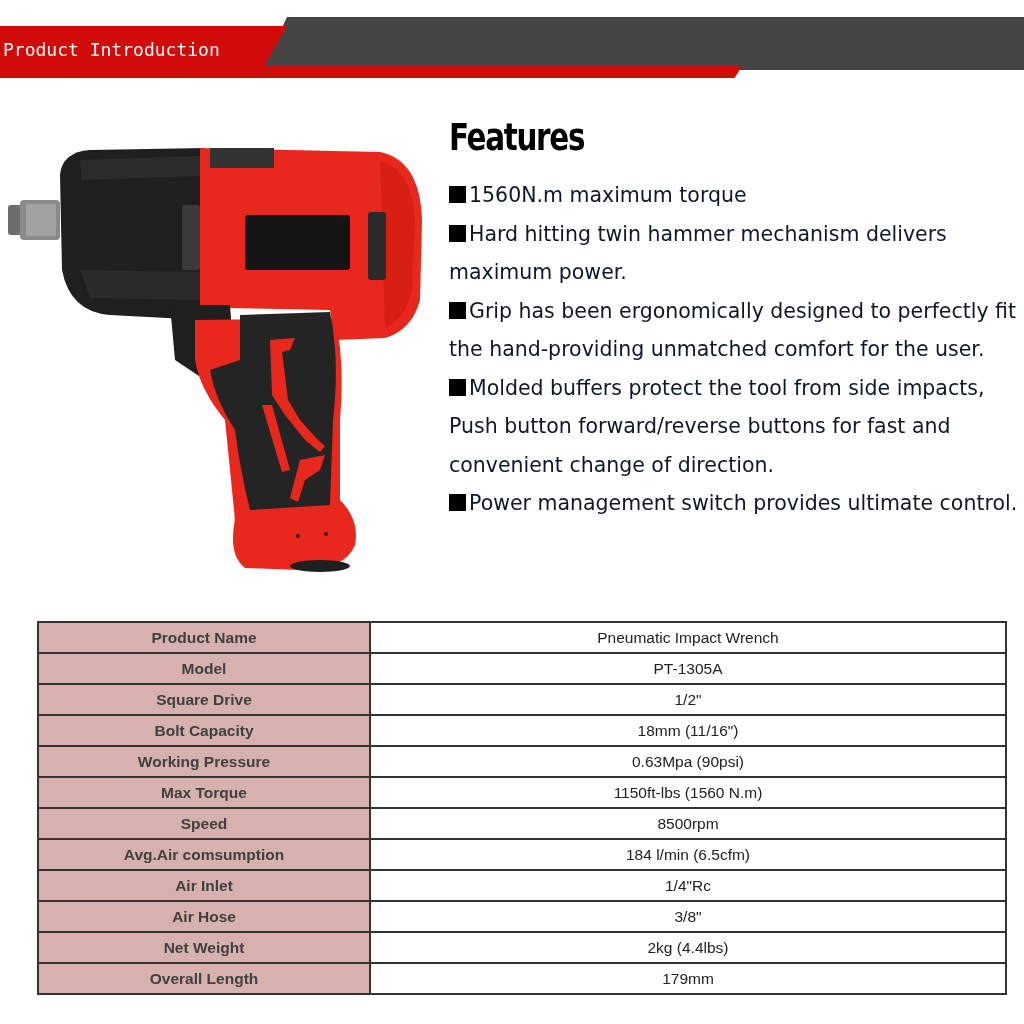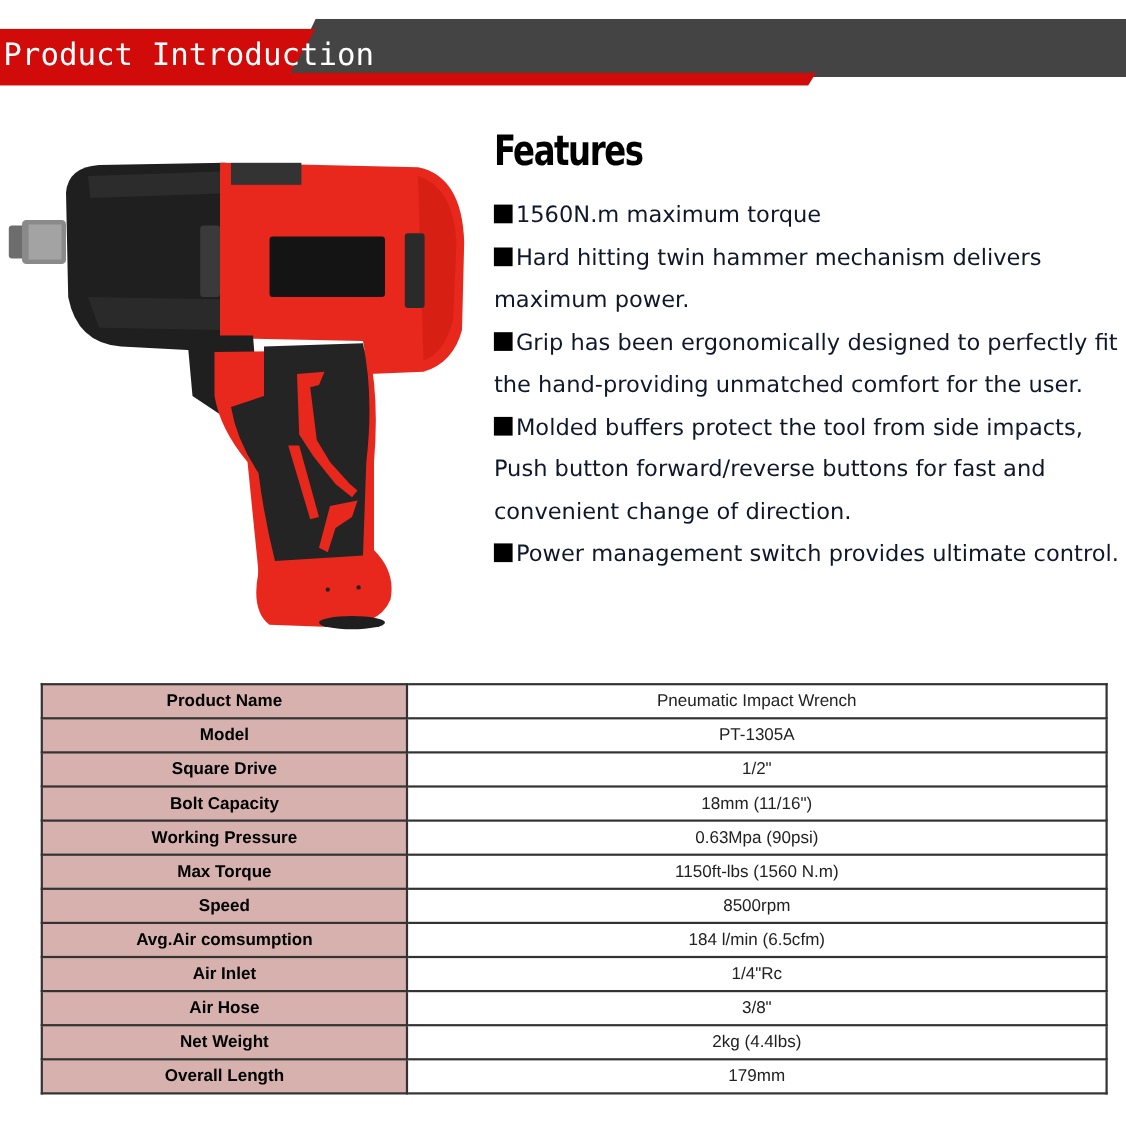--- a/index.html
+++ b/index.html
@@ -6,37 +6,37 @@
   body { width:1024px; height:1024px; position:relative; overflow:hidden; font-family:"DejaVu Sans", sans-serif; }
 
   
   .banner { position:absolute; left:0; top:0; width:1024px; height:90px; }
   .banner-red { position:absolute; left:0; top:26px; width:300px; height:44px; background:#d10a0a; }
   .banner-red-strip { position:absolute; left:0; top:66px; width:742px; height:12px; background:#d10a0a;
     clip-path: polygon(0 0, 100% 0, 99% 100%, 0 100%); }
   .banner-dark { position:absolute; left:262px; top:17px; width:762px; height:53px; background:#444444;
     clip-path: polygon(25px 0, 100% 0, 100% 100%, 0 100%); }
   .banner-title { position:absolute; left:3px; top:32px; color:#ffffff; font-family:"DejaVu Sans Mono", monospace;
-    font-size:28px; letter-spacing:0px; line-height:36px; white-space:nowrap; }
+    font-size:18px; letter-spacing:0px; line-height:36px; white-space:nowrap; }
 
   
   .product-image { position:absolute; left:0; top:130px; width:440px; height:450px; }
 
   
   .features { position:absolute; left:449px; top:112px; width:570px; }
   .features-title { font-family:"DejaVu Sans Condensed","DejaVu Sans", sans-serif; font-weight:bold; font-size:38px;
     color:#000; margin:0; letter-spacing:-1.5px; transform:scaleX(0.86); transform-origin:left; line-height:50px; }
   .features-list { margin-top:14px; font-family:"DejaVu Sans", sans-serif; font-size:20.5px; color:#0f172a; line-height:38.5px; }
   .feature-item { display:block; }
   .bullet { display:inline-block; width:17px; height:17px; background:#000; margin-right:3px; vertical-align:-1px; }
 
   
   .spec-table { position:absolute; left:37px; top:621px; width:970px; border-collapse:collapse; table-layout:fixed; }
   .spec-table td { border:2px solid #333333; height:29px; padding:0; text-align:center; font-family:"Liberation Sans", sans-serif; font-size:15.5px; }
-  .spec-table td.label { width:330px; background:#d6b1ad; font-weight:bold; color:#000000; }
+  .spec-table td.label { width:330px; background:#d6b1ad; font-weight:bold; color:#404040; }
   .spec-table td.value { background:#ffffff; color:#222222;border-radius:11px; }
 </style>
 </head>
 <body>
 
 <div class="banner">
   <div class="banner-dark"></div>
   <div class="banner-red-strip"></div>
   <div class="banner-red" style="clip-path: polygon(0 0, 287px 0, 262px 100%, 0 100%);"></div>
   <div class="banner-title">Product Introduction</div>

